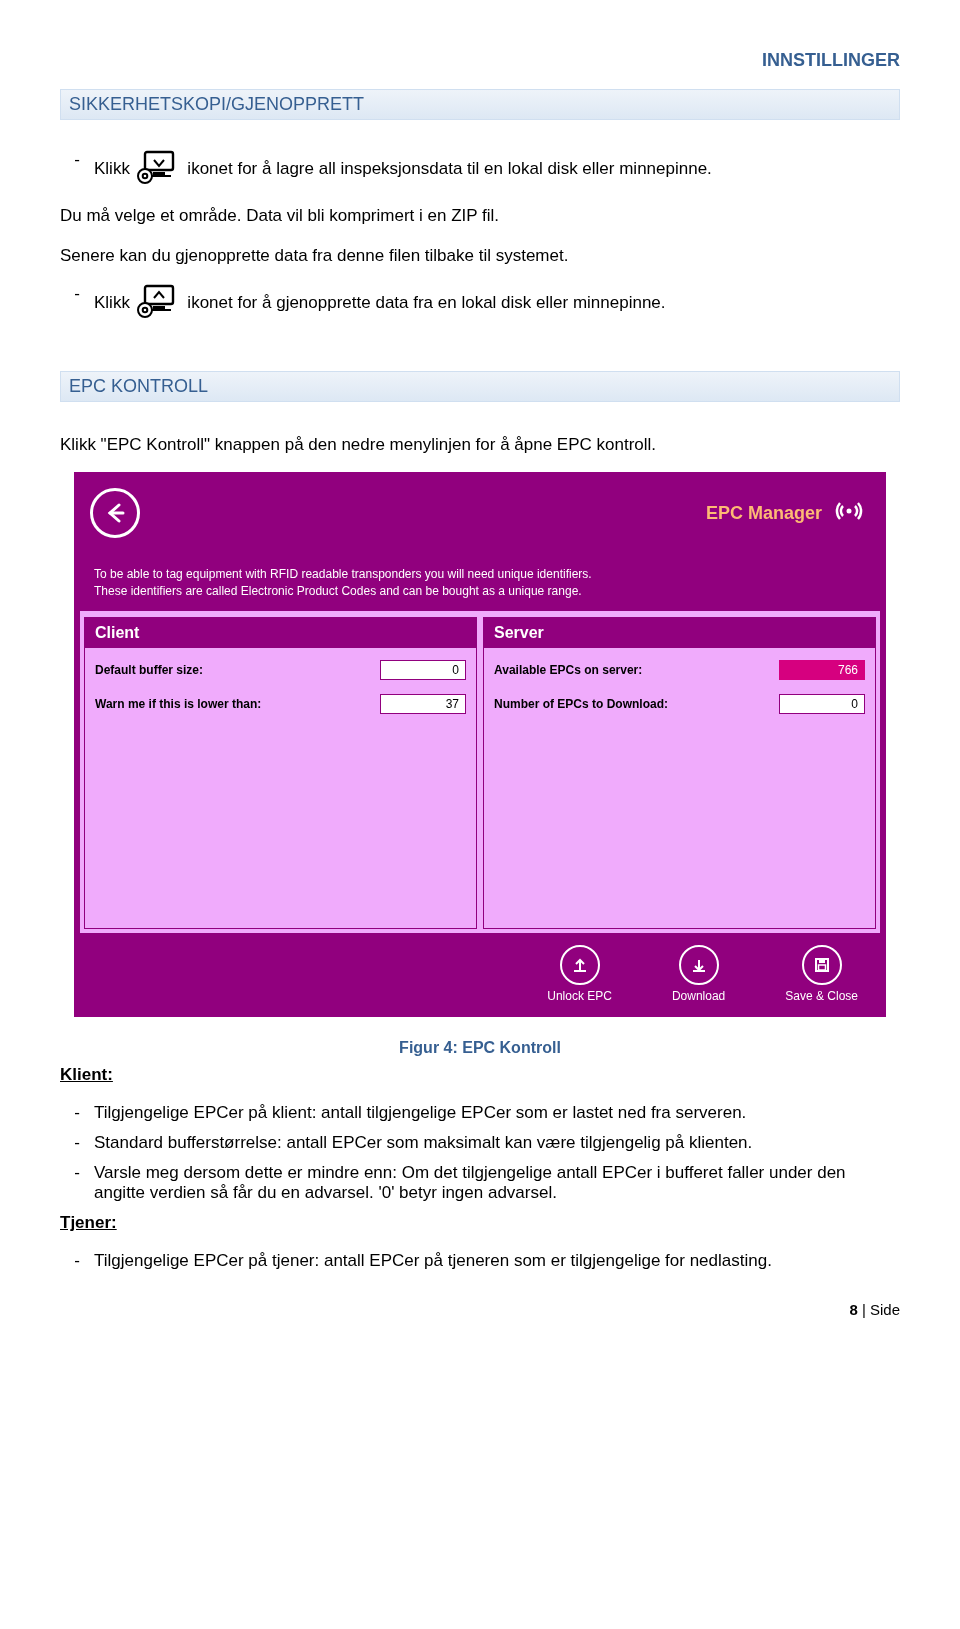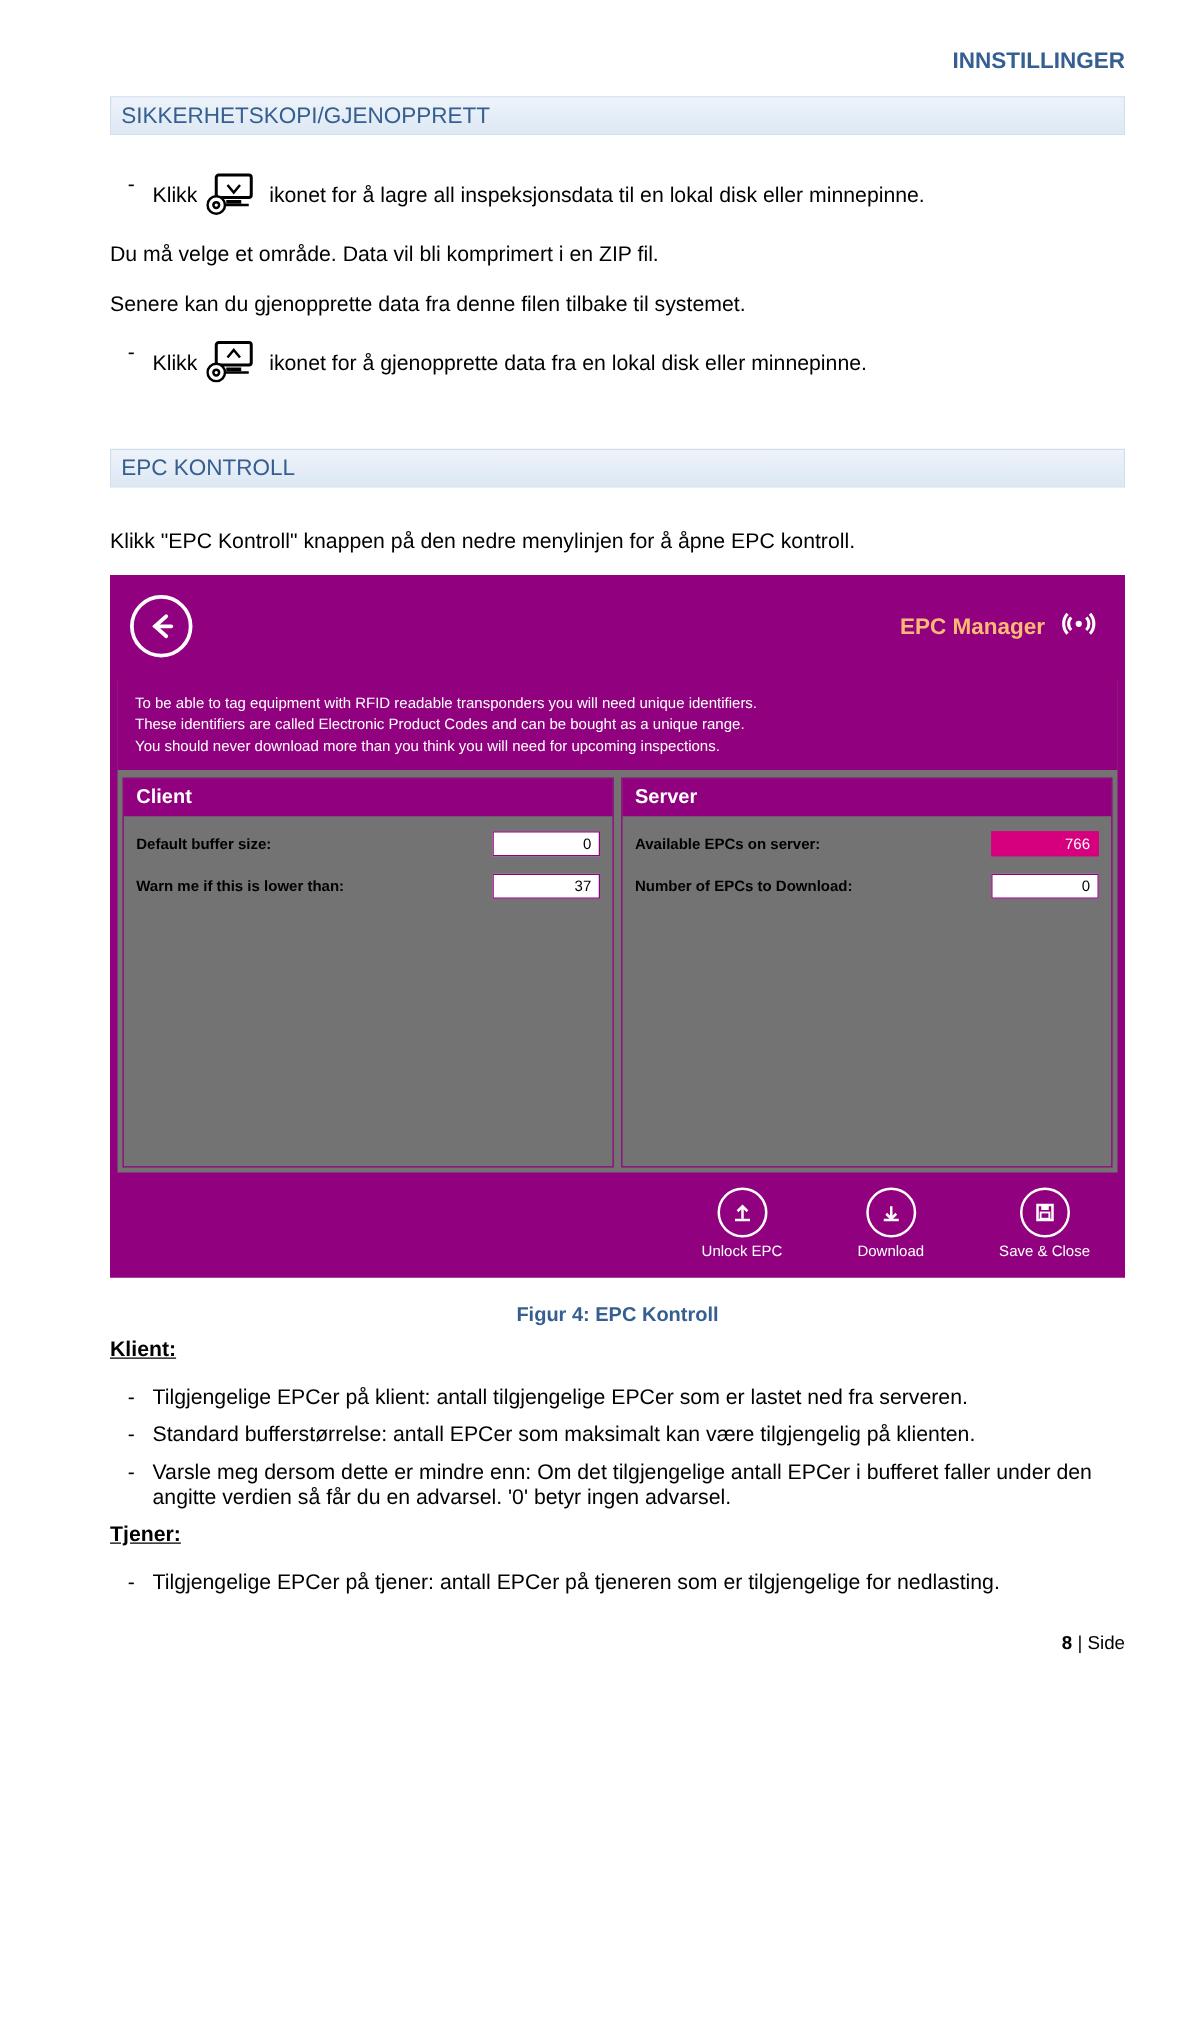--- a/index.html
+++ b/index.html
@@ -4,23 +4,22 @@
 <style>
   body {
     margin: 0;
     font-family: Verdana, Geneva, sans-serif;
     font-size: 17px;
     color: #000;
     background: #fff;
     width: 960px;
   }
   .page {
-    padding: 38px 60px 40px 60px;
+    padding: 50px 60px 40px 60px;
     box-sizing: border-box;
-    margin-left: 28px;
   }
   .corner-header {
     text-align: right;
     color: #365f91;
     font-weight: bold;
     font-size: 18px;
     margin-bottom: 18px;
   }
   .section-heading {
     background: linear-gradient(to bottom, #eef3f9, #dde8f4);
@@ -90,21 +89,21 @@
     width: 44px; height: 44px;
     border: 3px solid #fff;
     border-radius: 50%;
     display: flex; align-items: center; justify-content: center;
   }
   .epc-title-wrap {
     display: flex; align-items: center; gap: 10px;
     font-weight: bold; font-size: 18px;
   }
   .epc-whitebox {
-    background: #737373;
+    background: #f0abfc;
     margin: 4px;
     padding: 0;
   }
   .info-strip {
     background: #91007e;
     color: #fff;
     font-size: 12px;
     padding: 10px 14px;
     line-height: 1.45;
   }
@@ -247,21 +246,20 @@
             <path d="M26 4 A12 12 0 0 1 26 20" fill="none" stroke="#fff" stroke-width="2.5"></path>
           </svg>
         </span>
       </div>
     </div>
 
     <div class="epc-whitebox">
       <div class="info-strip">
         <div>To be able to tag equipment with RFID readable transponders you will need unique identifiers.</div>
         <div>These identifiers are called Electronic Product Codes and can be bought as a unique range.</div>
-        <div>You should never download more than you think you will need for upcoming inspections.</div>
       </div>
       <div class="cols">
         <div class="col">
           <div class="col-head">Client</div>
           <div class="col-body">
             <div class="field-row">
               <span>Default buffer size:</span>
               <span class="val">0</span>
             </div>
             <div class="field-row">

